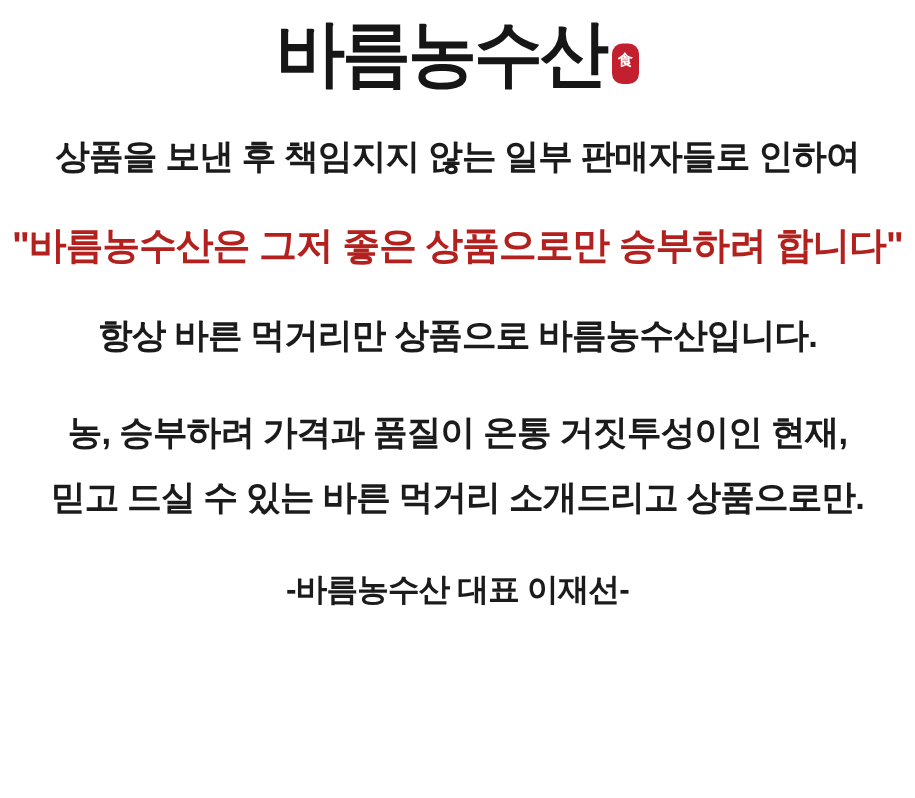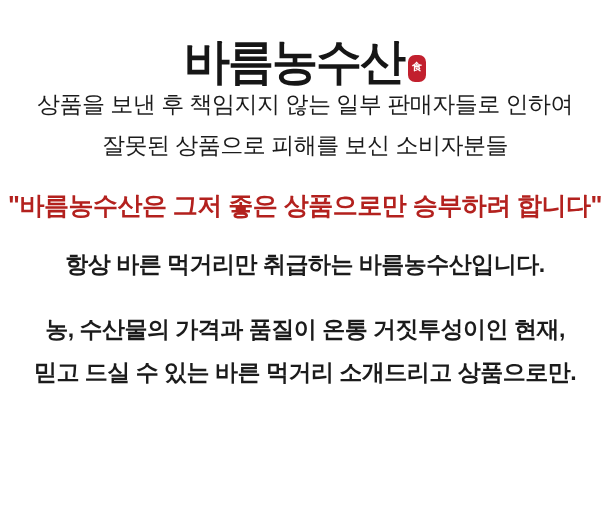--- a/index.html
+++ b/index.html
@@ -15,21 +15,20 @@
     width: 610px;
     height: 532px;
     background: #ffffff;
     display: flex;
     flex-direction: column;
     align-items: center;
     text-align: center;
   }
   
   .logo-row {
-    margin-top: 26px;
     display: flex;
     align-items: flex-end;
     justify-content: center;
     gap: 4px;
     height: 58px;
   }
   .logo-text {
     font-size: 46px;
     font-weight: 900;
     letter-spacing: -2px;
@@ -49,22 +48,23 @@
   }
   .seal-glyph {
     color: #ffffff;
     font-size: 10px;
     font-weight: 700;
     line-height: 1;
     transform: translateY(-2px);
   }
   
   .intro {
+    margin-top: 26px;
     font-size: 23px;
-    font-weight: 400;
+    font-weight: 700;
     line-height: 41px;
     color: #1b1b1b;
     letter-spacing: -0.5px;
   }
   .slogan {
     margin-top: 21px;
     font-size: 25px;
     font-weight: 800;
     line-height: 36px;
     color: #b3211e;
@@ -102,27 +102,27 @@
 
   <div class="logo-row">
     <span class="logo-text">바름농수산</span>
     <span class="seal">
       <span class="seal-glyph">食</span>
     </span>
   </div>
 
   <div class="intro">
     <div>상품을 보낸 후 책임지지 않는 일부 판매자들로 인하여</div>
-    <div>잘못된 상품으로 피해를 보신 소비자분들</div>
   </div>
 
   <div class="slogan">"바름농수산은 그저 좋은 상품으로만 승부하려 합니다"</div>
 
-  <div class="line-single line-a">항상 바른 먹거리만 취급하는 바름농수산입니다.</div>
+  <div class="line-single line-a">항상 바른 먹거리만 상품으로 바름농수산입니다.</div>
 
   <div class="para-2">
-    <div>농, 수산물의 가격과 품질이 온통 거짓투성이인 현재,</div>
+    <div>농, 승부하려 가격과 품질이 온통 거짓투성이인 현재,</div>
     <div>믿고 드실 수 있는 바른 먹거리 소개드리고 상품으로만.</div>
   </div>
 
 
+  <div class="signature">-바름농수산 대표 이재선-</div>
 
 </div>
 
 </body></html>

